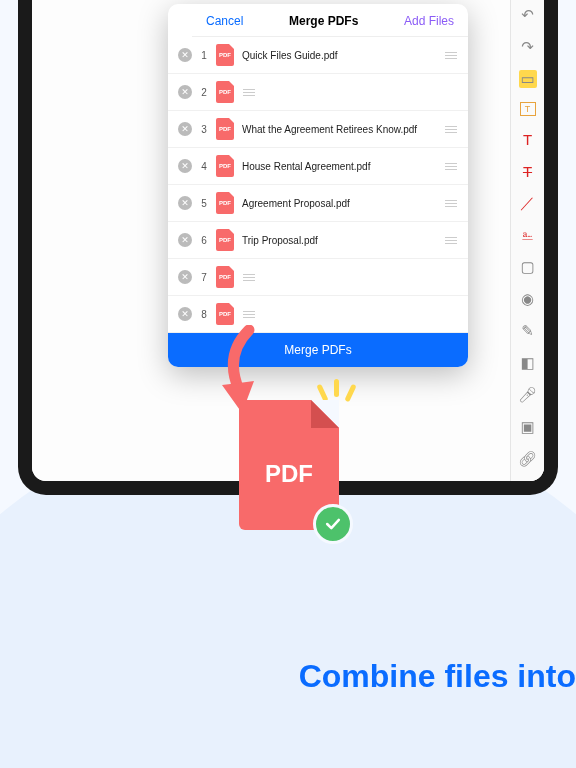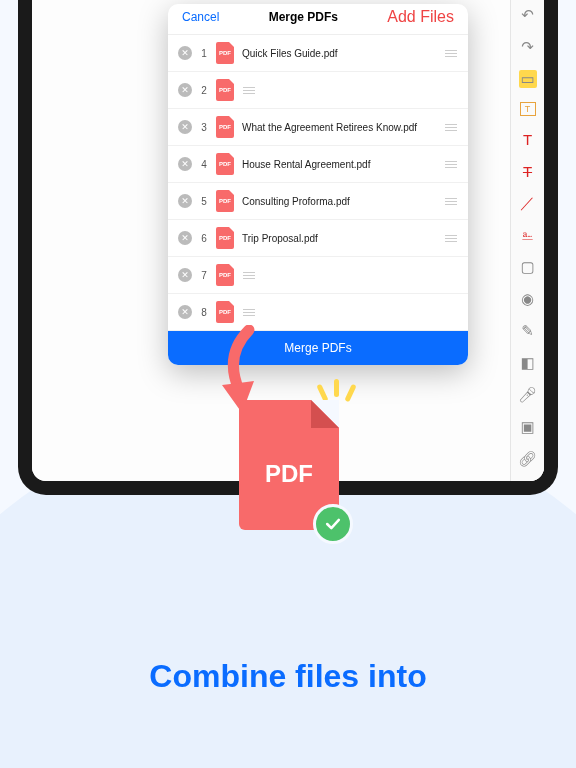--- a/index.html
+++ b/index.html
@@ -70,26 +70,27 @@
       width: 300px;
       background: #ffffff;
       border-radius: 10px;
       box-shadow: 0 8px 30px rgba(0,0,0,0.25);
       overflow: hidden;
     }
     .dialog-header {
       display: flex;
       align-items: center;
       justify-content: space-between;
-      padding: 4px 14px 8px 14px;
+      padding: 10px 14px 8px 14px;
       border-bottom: 1px solid #eee;
+      margin-left: 24px;
     }
     .dialog-cancel { color: #0a6cff; font-size: 12px; cursor: pointer; }
     .dialog-title { font-size: 12px; font-weight: 600; color: #000; }
-    .dialog-add { color: #ef4444; font-size: 16px; cursor: pointer; }
+    .dialog-add { color: #8b5cf6; font-size: 12px; cursor: pointer; }
     .file-row {
       display: flex;
       align-items: center;
       padding: 7px 10px;
       border-bottom: 1px solid #f0f0f0;
       gap: 8px;
     }
     .remove-icon {
       width: 14px;
       height: 14px;
@@ -230,21 +231,21 @@
       border-radius: 3px;
     }
     .sparkle span:nth-child(1) { transform: rotate(-25deg); left: 0; }
     .sparkle span:nth-child(2) { transform: rotate(0deg); left: 14px; top: -5px; }
     .sparkle span:nth-child(3) { transform: rotate(25deg); left: 28px; }
     .tagline {
       position: absolute;
       bottom: 70px;
       left: 0;
       width: 100%;
-      text-align: center;
+      text-align: right;
       color: #0a6cff;
       font-size: 32px;
       font-weight: 700;
       line-height: 1.3;
       z-index: 2;
     }
   </style>
 </head>
 <body>
 
@@ -318,21 +319,21 @@
             <div class="drag-handle">
               <span></span>
               <span></span>
               <span></span>
             </div>
           </div>
           <div class="file-row">
             <div class="remove-icon">✕</div>
             <div class="row-num">5</div>
             <div class="pdf-badge">PDF</div>
-            <div class="file-name">Consulting Proforma.pdf</div>
+            <div class="file-name">Agreement Proposal.pdf</div>
             <div class="drag-handle">
               <span></span>
               <span></span>
               <span></span>
             </div>
           </div>
           <div class="file-row">
             <div class="remove-icon">✕</div>
             <div class="row-num">6</div>
             <div class="pdf-badge">PDF</div>

